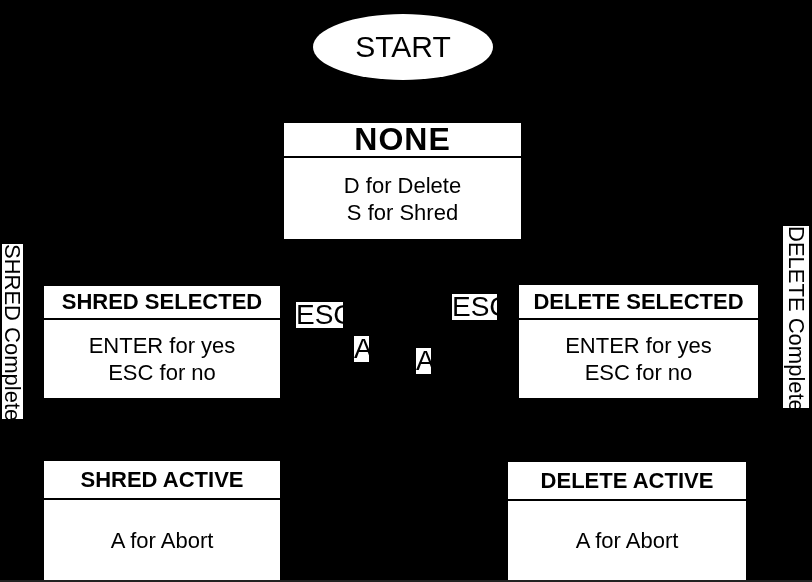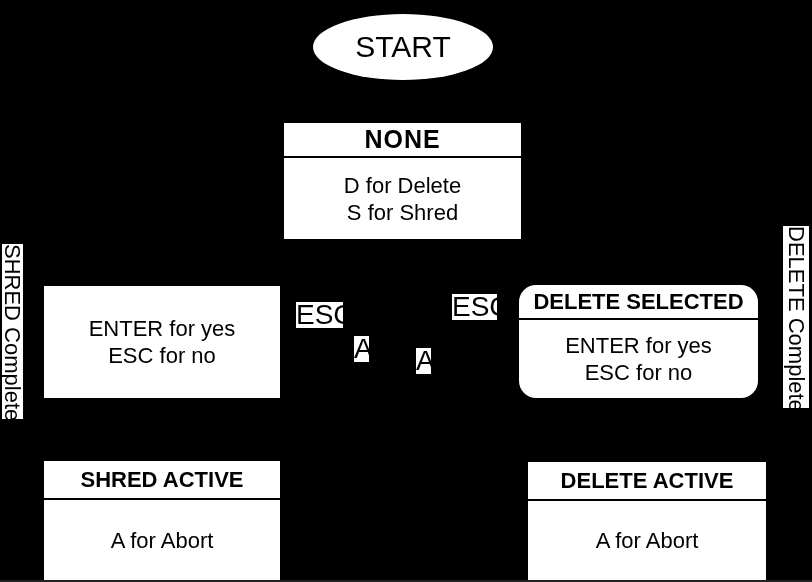--- a/index.html
+++ b/index.html
@@ -40,28 +40,28 @@
     flex:0 0 auto;
   }
   .state-body{
     flex:1 1 auto;
     display:flex;flex-direction:column;align-items:center;justify-content:center;
     font-size:22px;line-height:27px;
     text-align:center;
   }
   
   .state.none{left:284px;top:123px;width:237px;height:116px;}
-  .state.none .state-title{height:35px;font-size:25px;letter-spacing:1px;}
+  .state.none .state-title{height:35px;font-size:32px;letter-spacing:1px;}
   .state.shred-selected{left:44px;top:286px;width:236px;height:112px;}
   .state.shred-selected .state-title{height:34px;}
-  .state.delete-selected{left:519px;top:285px;width:239px;height:113px;border-radius:17px;}
+  .state.delete-selected{left:519px;top:285px;width:239px;height:113px;}
   .state.delete-selected .state-title{height:35px;}
   .state.shred-active{left:44px;top:461px;width:236px;height:119px;}
   .state.shred-active .state-title{height:39px;}
-  .state.delete-active{left:528px;top:462px;width:238px;height:118px;}
+  .state.delete-active{left:508px;top:462px;width:238px;height:118px;}
   .state.delete-active .state-title{height:39px;}
   
   .edge-label{
     position:absolute;
     background:var(--node-fill,#fff);
     font-size:28px;line-height:26px;
     text-align:center;
     white-space:nowrap;
   }
   .edge-label.esc-left{left:296px;top:302px;width:47px;height:26px;}
@@ -92,20 +92,21 @@
 
   <div class="state none">
     <div class="state-title">NONE</div>
     <div class="state-body">
       <div>D for Delete</div>
       <div>S for Shred</div>
     </div>
   </div>
 
   <div class="state shred-selected">
+    <div class="state-title">SHRED SELECTED</div>
     <div class="state-body">
       <div>ENTER for yes</div>
       <div>ESC for no</div>
     </div>
   </div>
 
   <div class="state delete-selected">
     <div class="state-title">DELETE SELECTED</div>
     <div class="state-body">
       <div>ENTER for yes</div>

